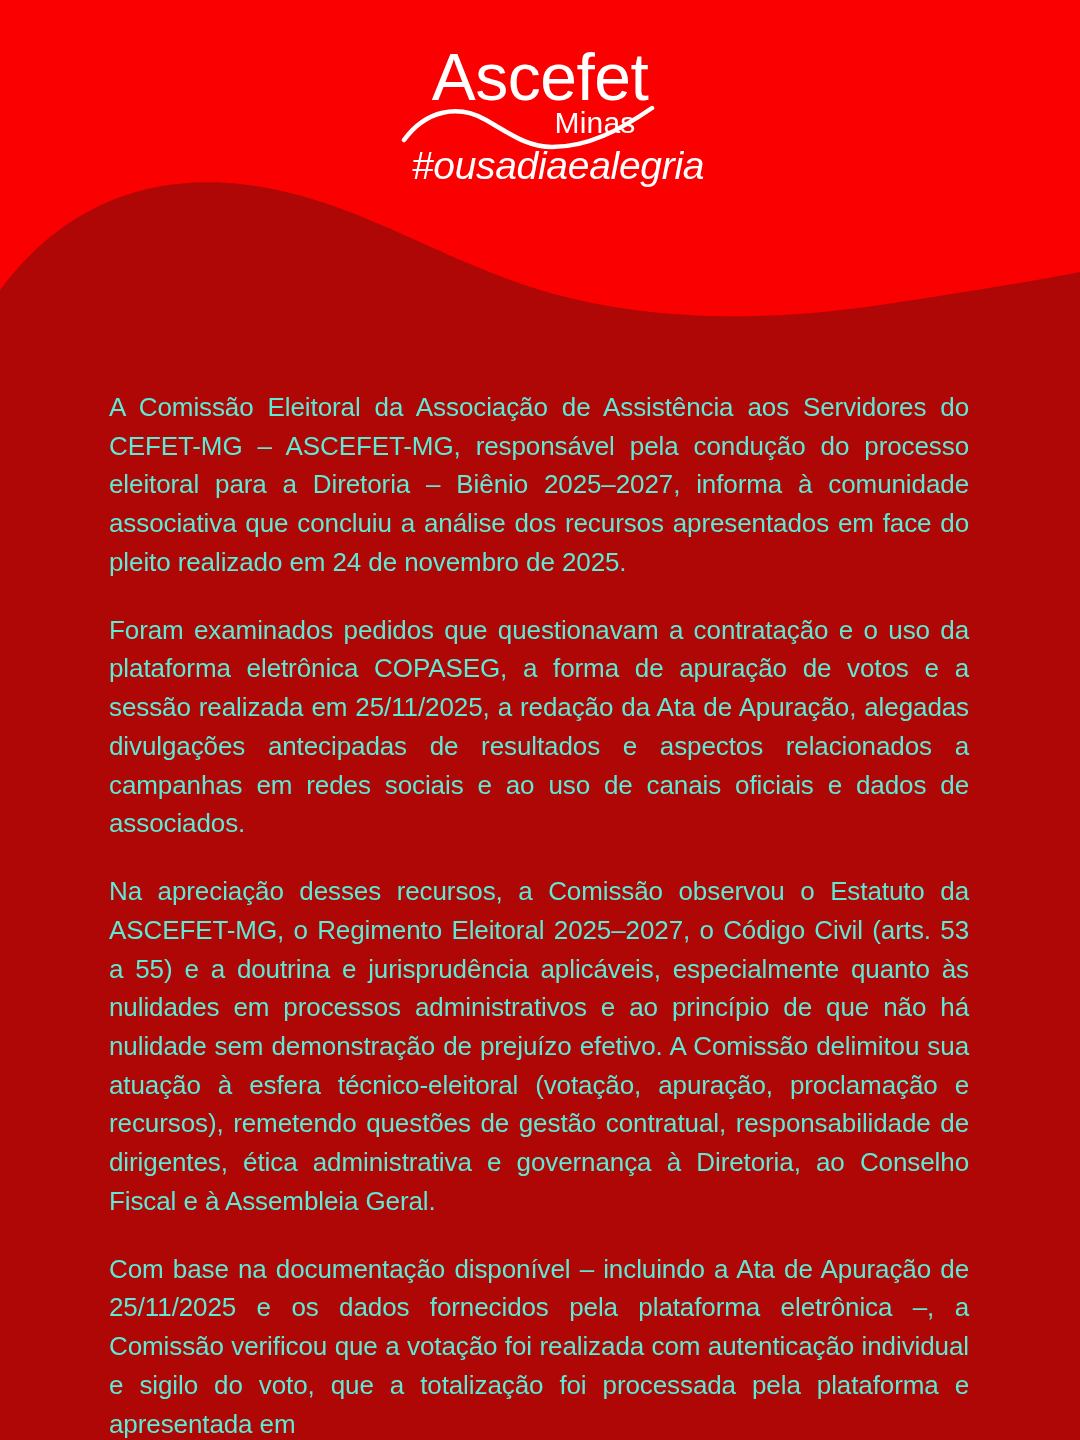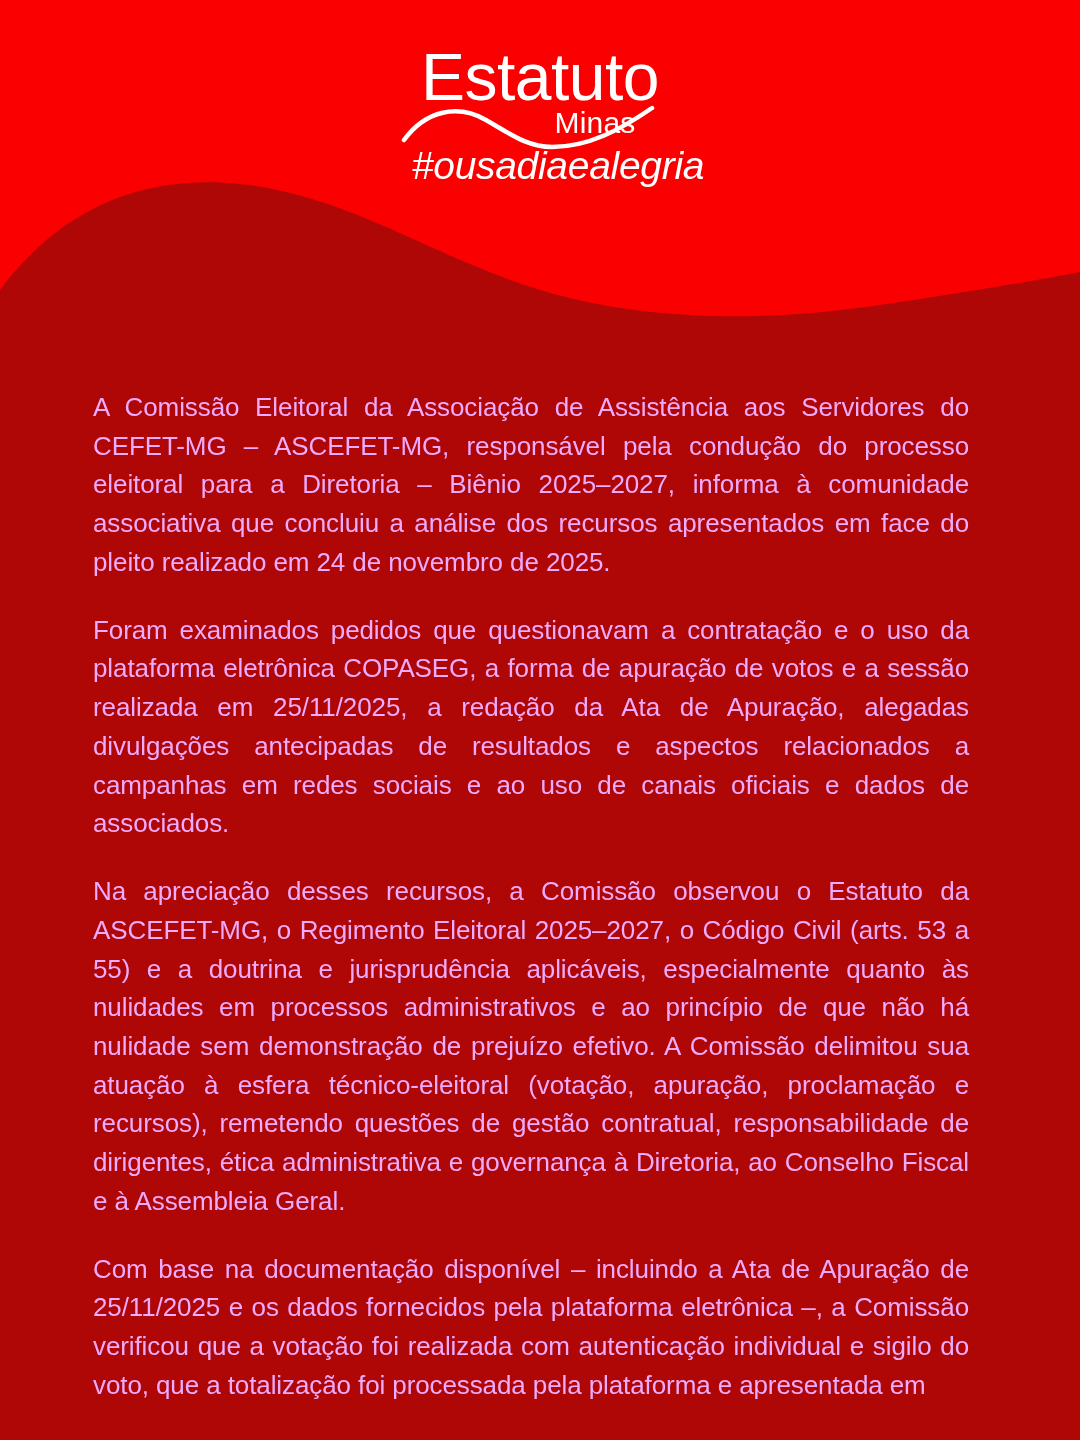--- a/index.html
+++ b/index.html
@@ -103,41 +103,41 @@
   }
   .doc-title {
     color: #FFFFFF;
     font-size: 30px;
     font-weight: bold;
     line-height: 1.30;
     margin: 0 0 22px 0;
     letter-spacing: -0.2px;
   }
   .para {
-    color: #f0abfc;
+    color: #5eead4;
     font-size: 26px;
     font-weight: 400;
     line-height: 1.49;
     text-align: justify;
-    margin: 0 0 29px 0;
+    margin: 0 0 29px 16px;
     letter-spacing: -0.1px;
   }
   .para:last-child { margin-bottom: 0; }
 </style>
 </head>
 <body>
 
 <div class="header-band">
   <svg class="wave-svg" viewBox="0 0 1080 180" preserveAspectRatio="none">
     <path d="M0 130 C 60 50, 140 14, 240 24 C 350 36, 430 96, 540 130 C 660 166, 790 160, 900 142 C 980 130, 1040 120, 1080 112 L 1080 180 L 0 180 Z" fill="#AF0606"></path>
   </svg>
 </div>
 
 <div class="logo-block">
-  <div class="logo-wordmark">Estatuto</div>
+  <div class="logo-wordmark">Ascefet</div>
 
   <svg class="logo-swoosh" viewBox="0 0 260 52" preserveAspectRatio="none">
     <path d="M4 40 C 26 10, 58 4, 86 20 C 112 35, 128 47, 152 47 C 188 47, 220 30, 252 8" fill="none" stroke="#FFFFFF" stroke-width="4.5" stroke-linecap="round"></path>
   </svg>
 
   <div class="logo-minas">Minas</div>
 
   <div class="logo-tagline">#ousadiaealegria</div>
 </div>
 

